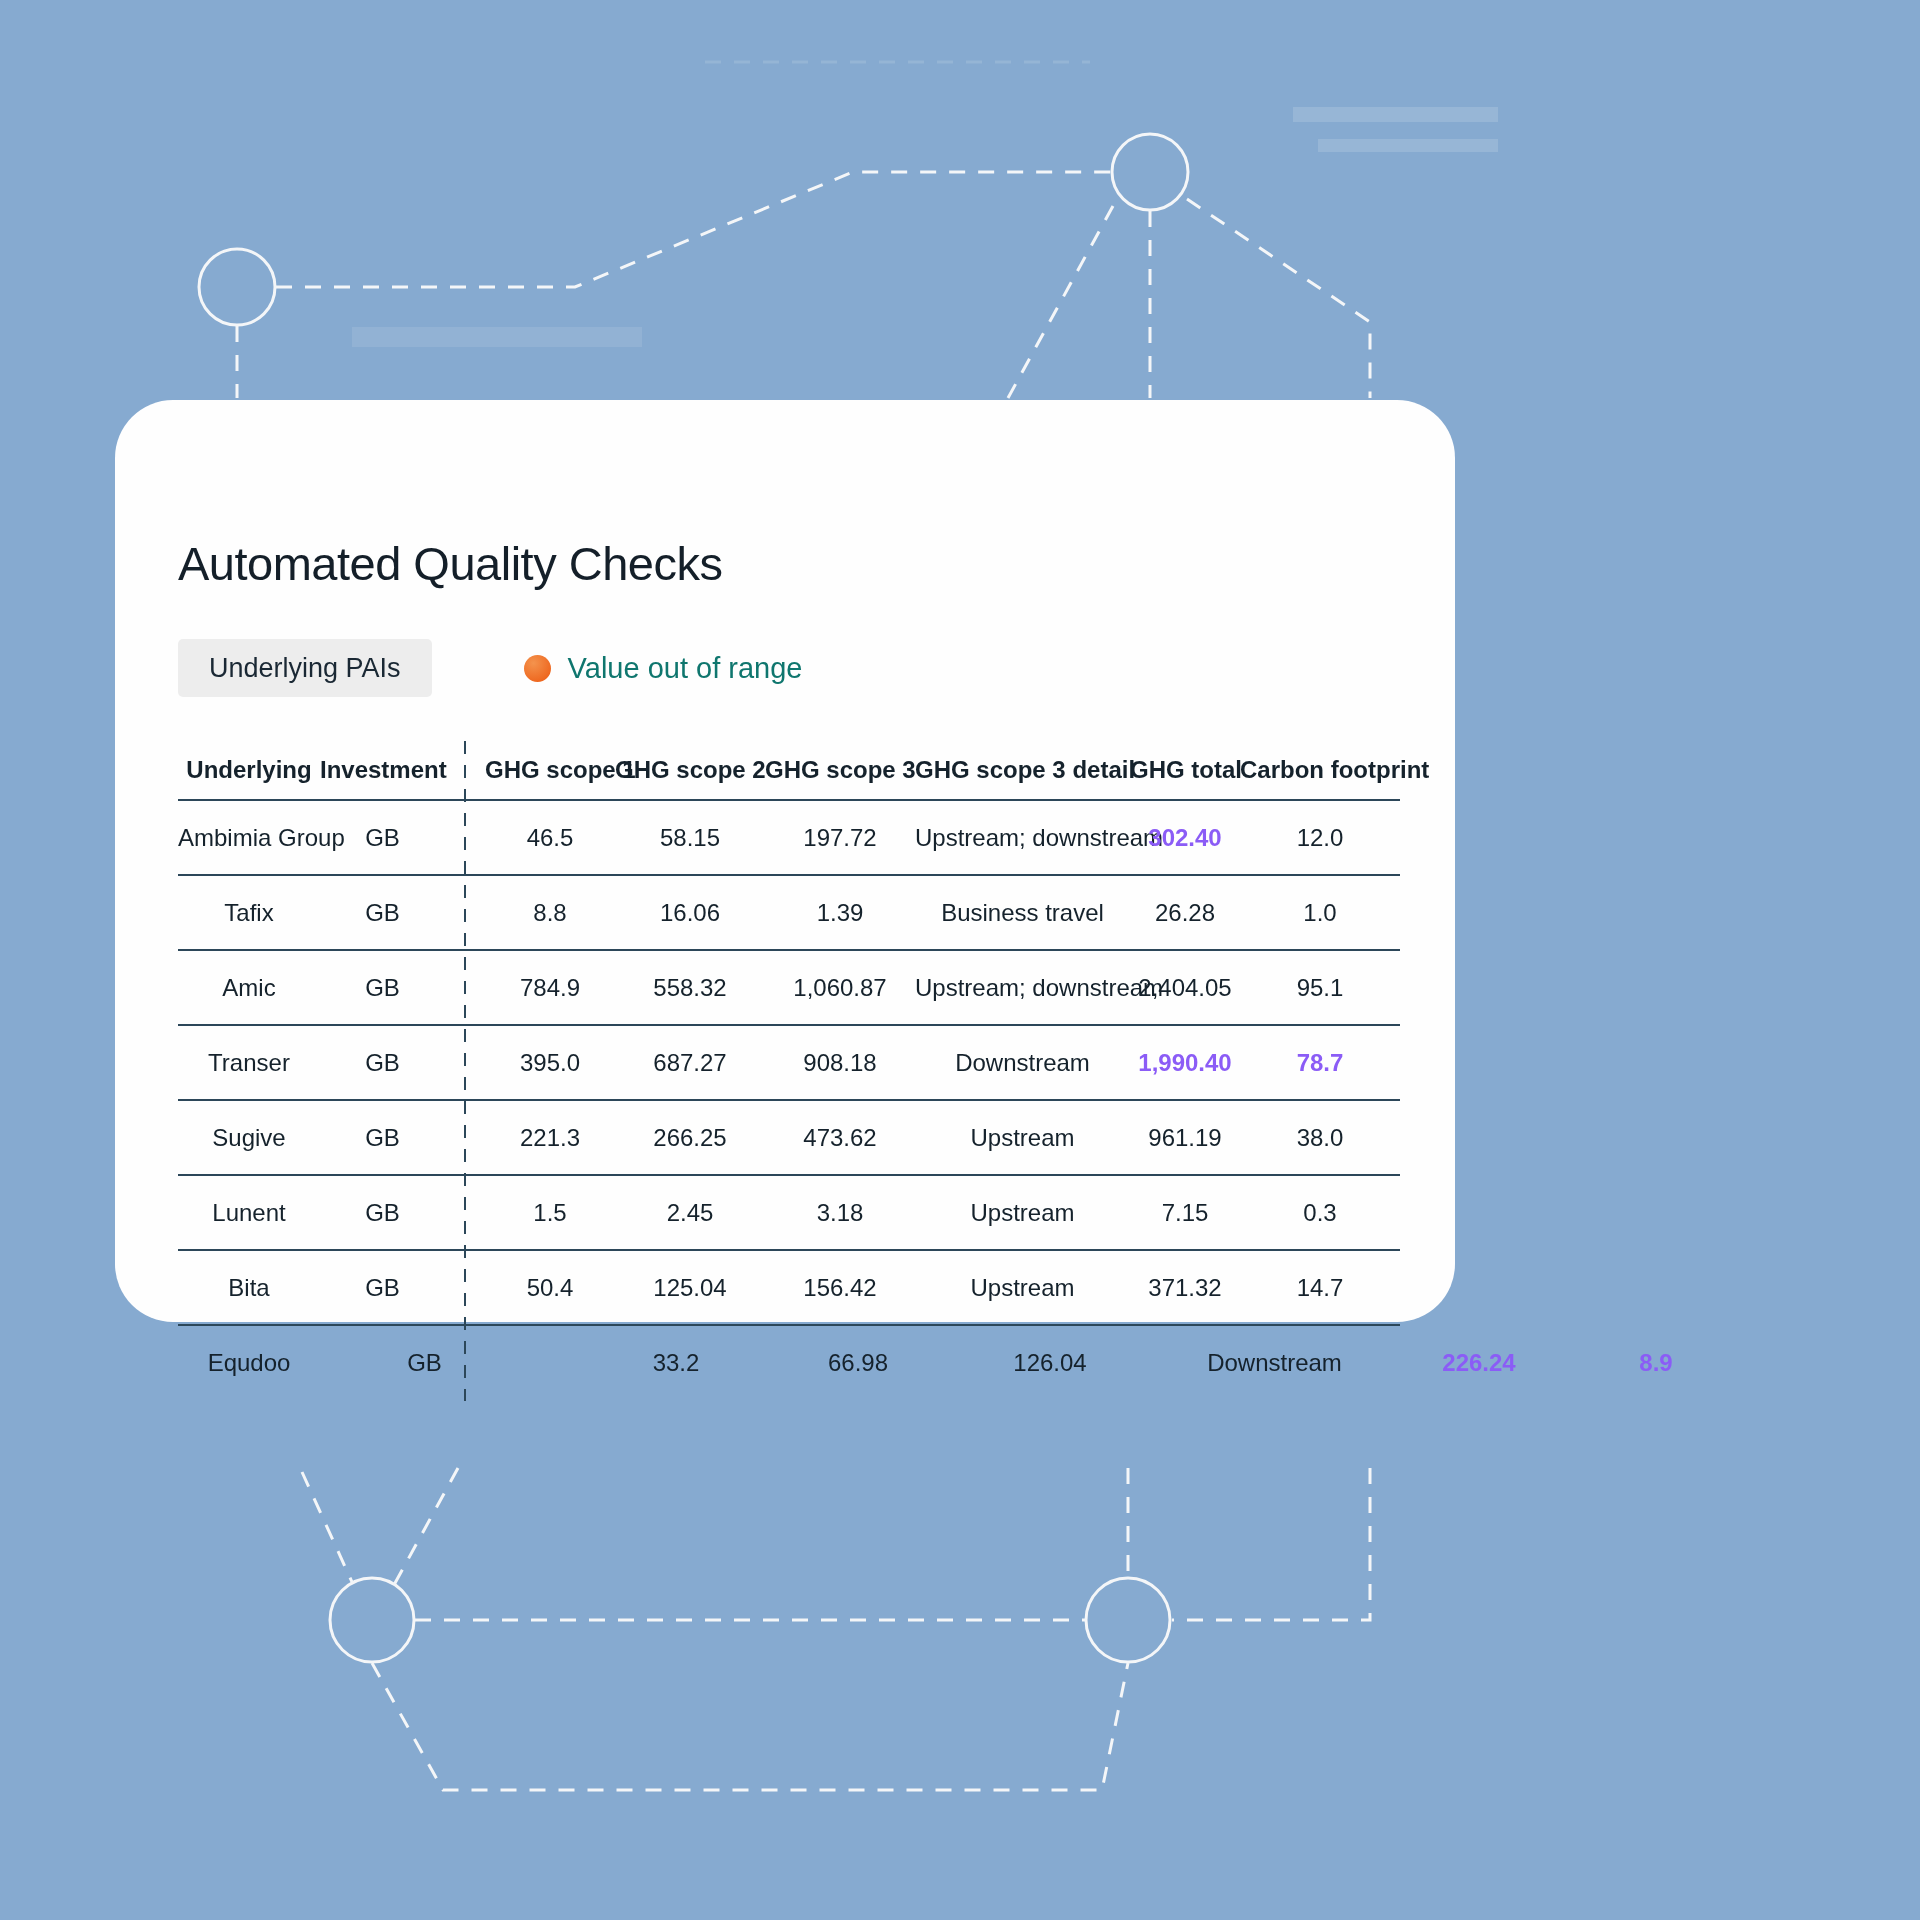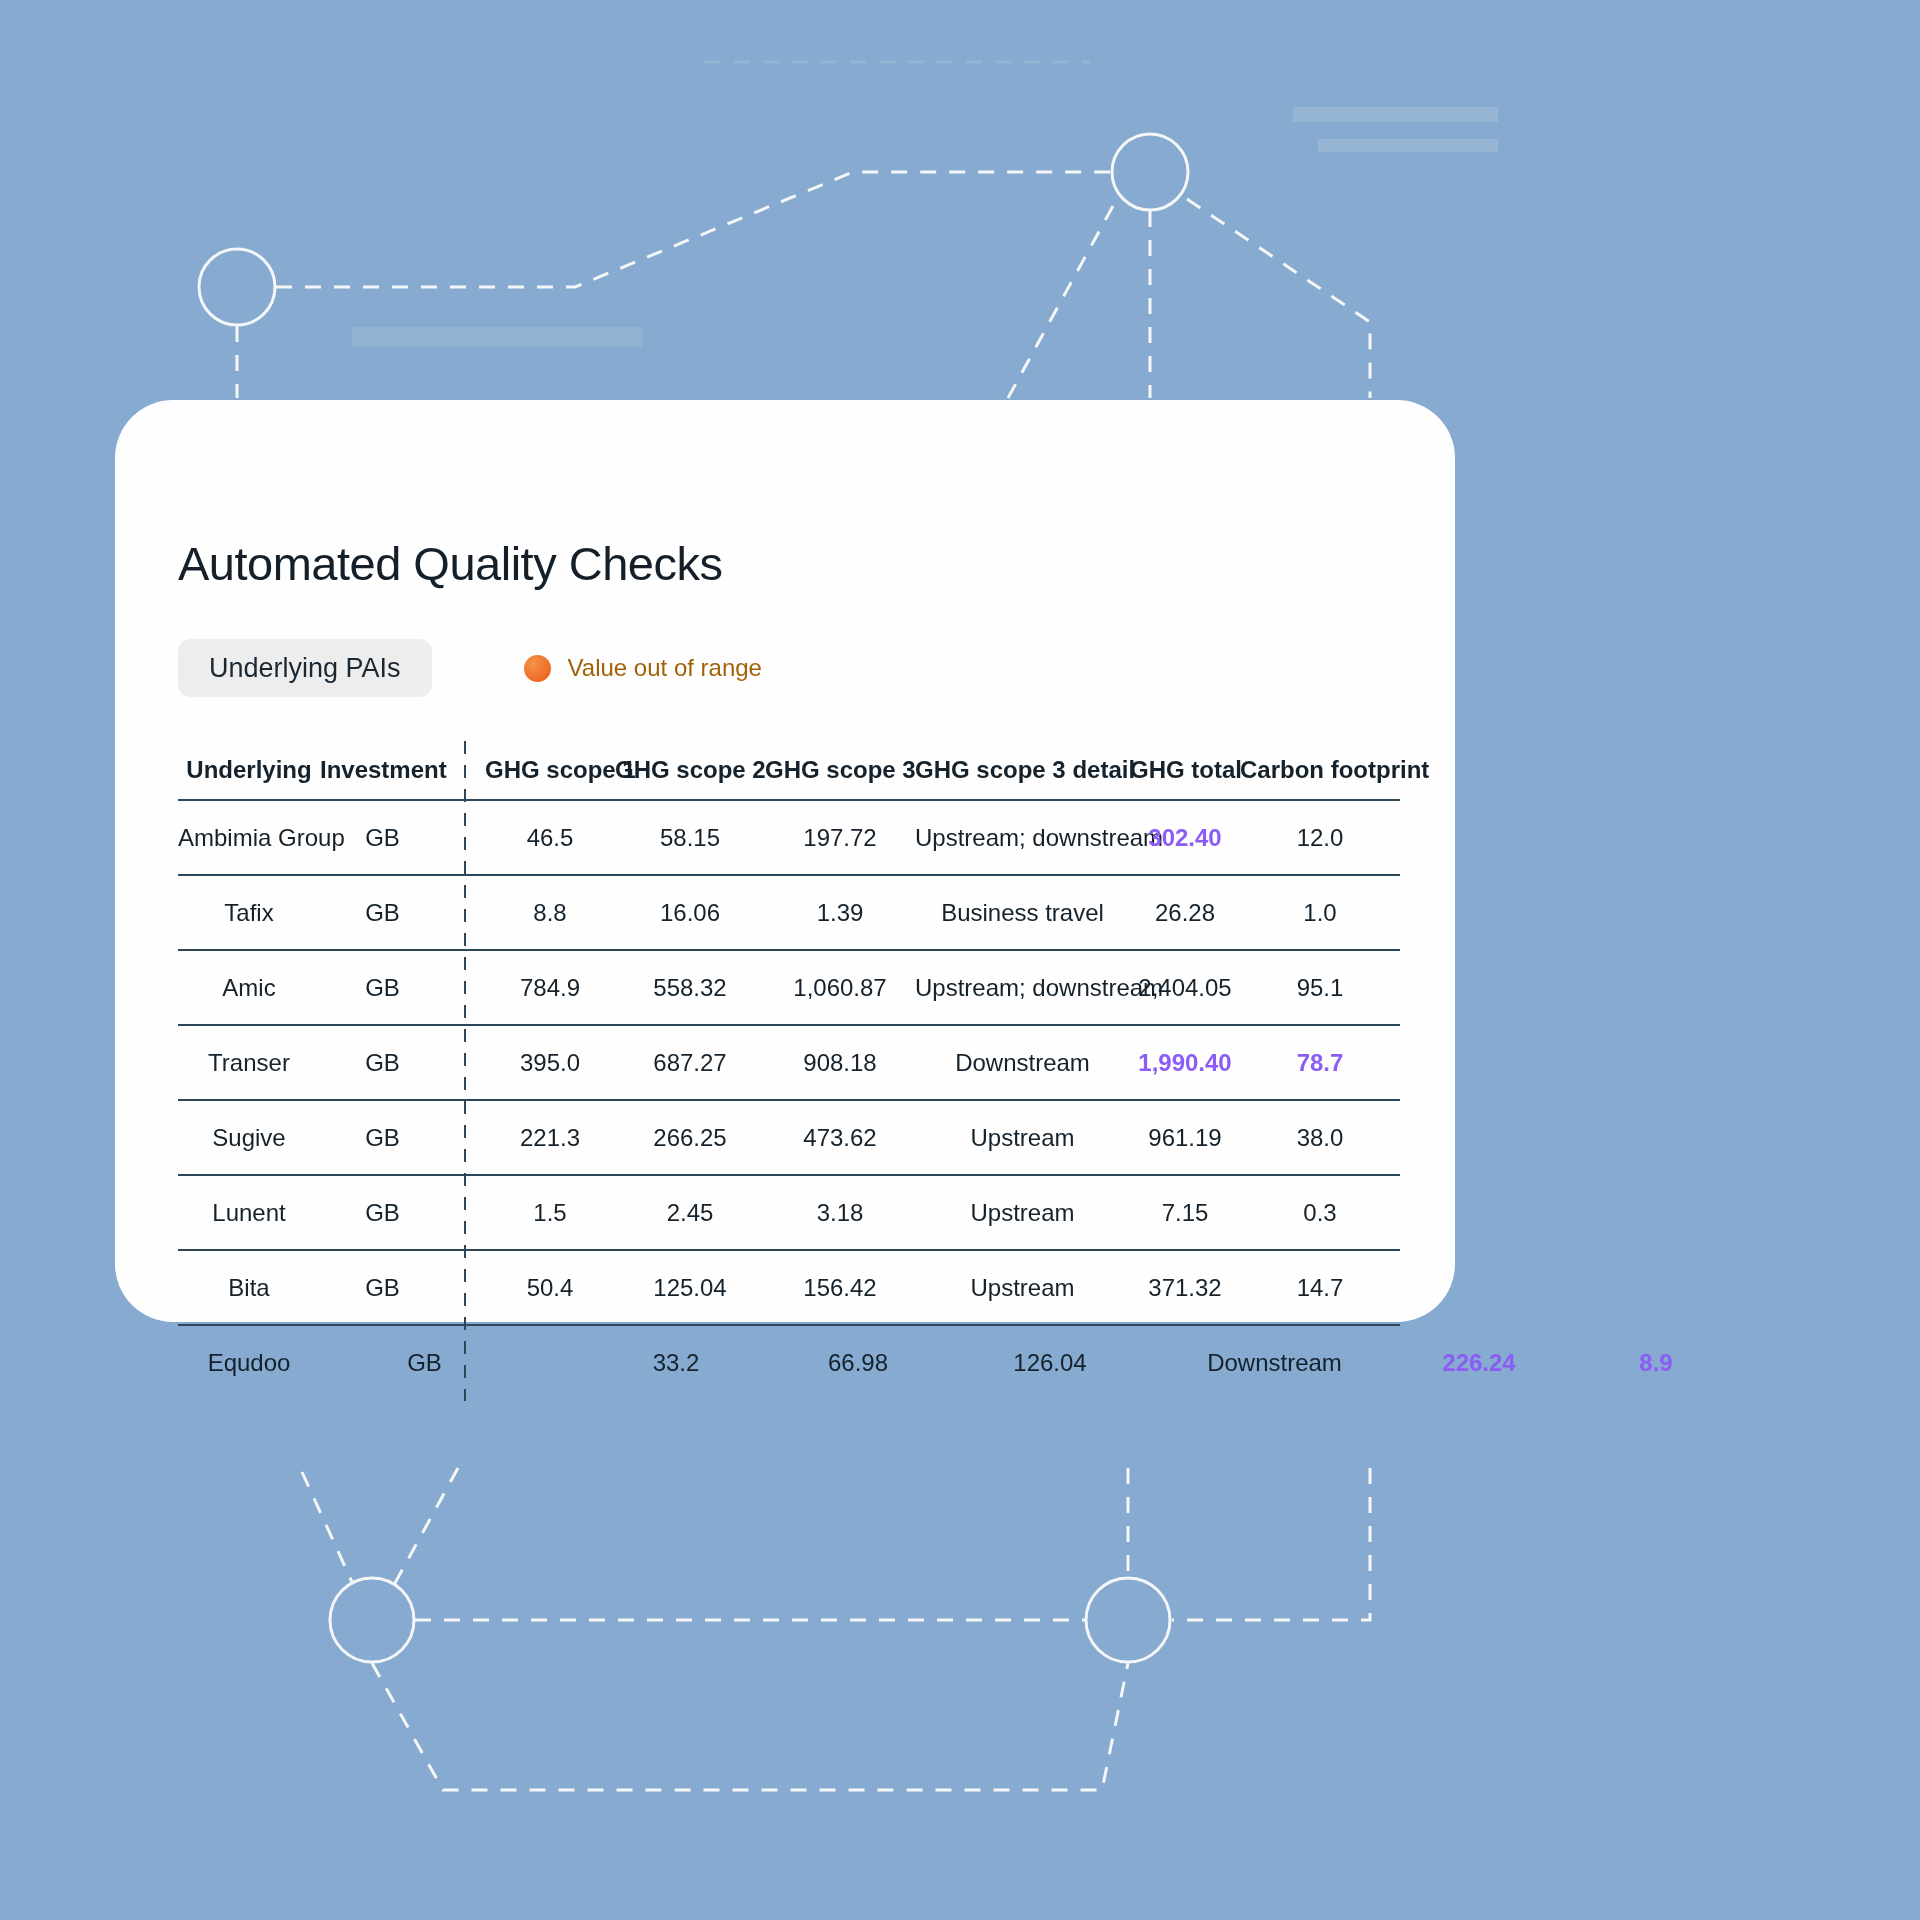--- a/index.html
+++ b/index.html
@@ -15,29 +15,29 @@
     background:#fefefe;border-radius:58px;z-index:2;
     box-sizing:border-box;padding:136px 55px 0 63px;
     color:#15222c;
   }
   .card-title{
     font-size:47px;font-weight:500;letter-spacing:-0.5px;color:#141f29;
     margin:0 0 48px 0;
   }
   .controls{display:flex;align-items:center;height:58px;margin-bottom:44px;}
   .tab{
-    background:#ededed;border-radius:13px;height:58px;line-height:58px;
+    background:#ededed;border-radius:5px;height:58px;line-height:58px;
     padding:0 31px;font-size:27px;font-weight:500;color:#1a2834;cursor:pointer;
   }
   .legend{display:flex;align-items:center;margin-left:92px;gap:17px;}
   .legend-dot{
     width:27px;height:27px;border-radius:50%;
     background:radial-gradient(circle at 35% 30%, #f4934d, #ee671f 75%);
   }
-  .legend-label{font-size:24px;color:#a16207;}
+  .legend-label{font-size:29px;color:#0f766e;}
 
   .tbl{position:relative;width:1222px;}
   .trow{
     display:grid;
     grid-template-columns:142px 125px 40px 130px 150px 150px 215px 110px 160px;
     align-items:center;
     height:73px;
     border-bottom:2px solid #2c4759;
     font-size:24px;font-weight:500;color:#15222c;
   }

